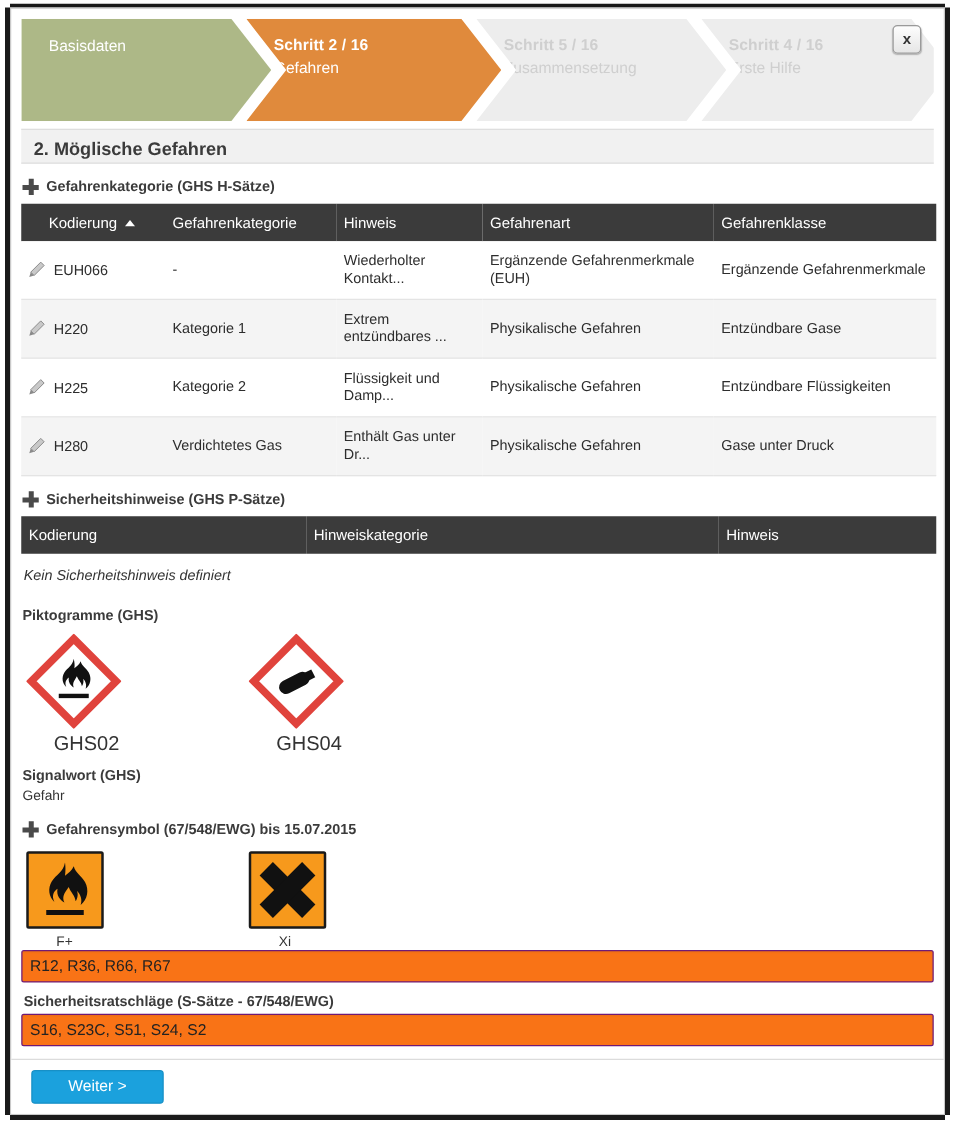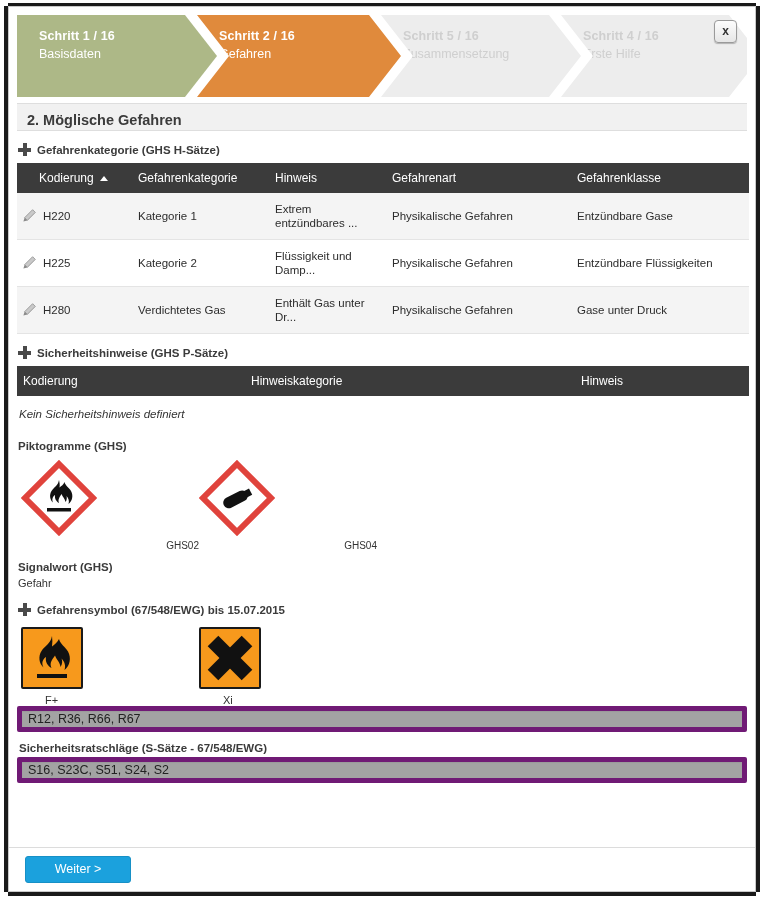--- a/index.html
+++ b/index.html
@@ -158,21 +158,21 @@
 
   
   .field-label {
     font-size: 11.5px; font-weight: bold; color: #3b3b3b;
     padding: 10px 0 4px 1px;
   }
   .field-value { font-size: 11px; color: #333; padding: 0 0 2px 1px; }
 
   .picto-row { display: flex; padding: 4px 0 0 4px; }
   .picto { width: 178px; text-align: left; }
-  .picto .cap { font-size: 10px; color: #333; padding-top: 4px; text-align: right; }
+  .picto .cap { font-size: 16px; color: #333; padding-top: 4px; }
   .picto .cap.ghs { padding-left: 22px; }
   .ghs-box { width: 76px; height: 76px; position: relative; }
 
   .sym-row { display: flex; padding: 4px 0 0 4px; }
   .sym { width: 178px; }
   .sym .cap { font-size: 11px; color: #333; padding: 5px 0 0 24px; }
   .sym-box {
     width: 62px; height: 62px;
     background: #f7991c;
     border: 2px solid #1a1a1a;
@@ -182,22 +182,22 @@
   .sym-box svg { position: absolute; left: 0; top: 0; }
 
   
   .inp-label {
     font-size: 11.5px; font-weight: bold; color: #3b3b3b;
     padding: 10px 0 3px 2px;
   }
   .inp {
     width: 100%;
     height: 26px;
-    border: 5px solid #701a75;
-    background: #a3a3a3;
+    border: 1px solid #701a75;
+    background: #f97316;
     font-family: "Liberation Sans", sans-serif;
     font-size: 12.5px;
     color: #222;
     padding: 0 6px;
     border-radius: 2px;
     box-shadow: inset 0 1px 1px rgba(0,0,0,.05);
   }
 
   
   .footer {
@@ -224,21 +224,20 @@
   }
 </style>
 </head>
 <body>
 
 <div id="page">
   <div class="modal">
 
     <div class="wizard">
       <div class="chev c1 chev-done">
-        <div class="s1">Schritt 1 / 16</div>
         <div class="s2">Basisdaten</div>
       </div>
       <div class="chev c2 chev-active">
         <div class="s1">Schritt 2 / 16</div>
         <div class="s2">Gefahren</div>
       </div>
       <div class="chev c3 chev-todo">
         <div class="s1">Schritt 5 / 16</div>
         <div class="s2">Zusammensetzung</div>
       </div>
@@ -272,20 +271,32 @@
             <th>
               <span style="padding-left:16px">Kodierung</span><span class="sort-arrow"></span>
             </th>
             <th>Gefahrenkategorie</th>
             <th>Hinweis</th>
             <th>Gefahrenart</th>
             <th>Gefahrenklasse</th>
           </tr>
         </thead>
         <tbody>
+          <tr class="odd">
+            <td>
+              <span class="pencil"><svg width="13" height="13" viewBox="0 0 13 13">
+                    <path d="M9.6 0.7 L12.3 3.4 L4.3 11.4 L1.6 8.7 Z" fill="#c9c9c9" stroke="#8a8a8a" stroke-width=".8"></path>
+                    <path d="M1.6 8.7 L4.3 11.4 L0.4 12.6 Z" fill="#8a8a8a"></path>
+                  </svg></span><span>EUH066</span>
+            </td>
+            <td>-</td>
+            <td>Wiederholter Kontakt...</td>
+            <td>Ergänzende Gefahrenmerkmale (EUH)</td>
+            <td>Ergänzende Gefahrenmerkmale</td>
+          </tr>
           <tr class="even">
             <td>
               <span class="pencil"><svg width="13" height="13" viewBox="0 0 13 13">
                     <path d="M9.6 0.7 L12.3 3.4 L4.3 11.4 L1.6 8.7 Z" fill="#c9c9c9" stroke="#8a8a8a" stroke-width=".8"></path>
                     <path d="M1.6 8.7 L4.3 11.4 L0.4 12.6 Z" fill="#8a8a8a"></path>
                   </svg></span><span>H220</span>
             </td>
             <td>Kategorie 1</td>
             <td>Extrem entzündbares ...</td>
             <td>Physikalische Gefahren</td>

